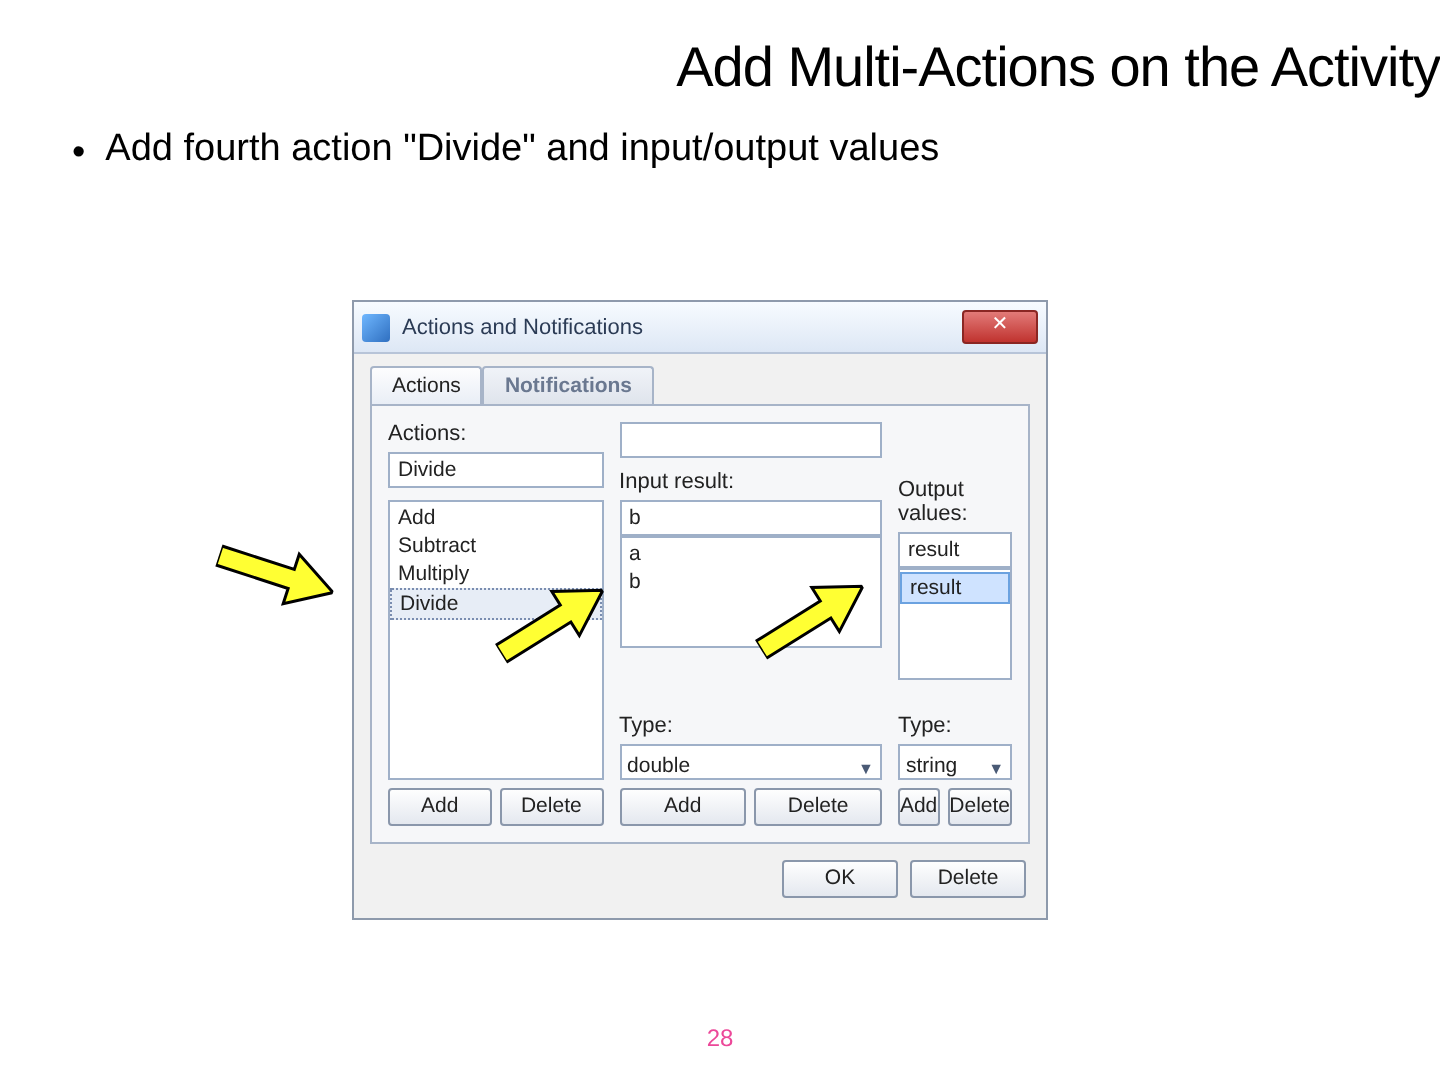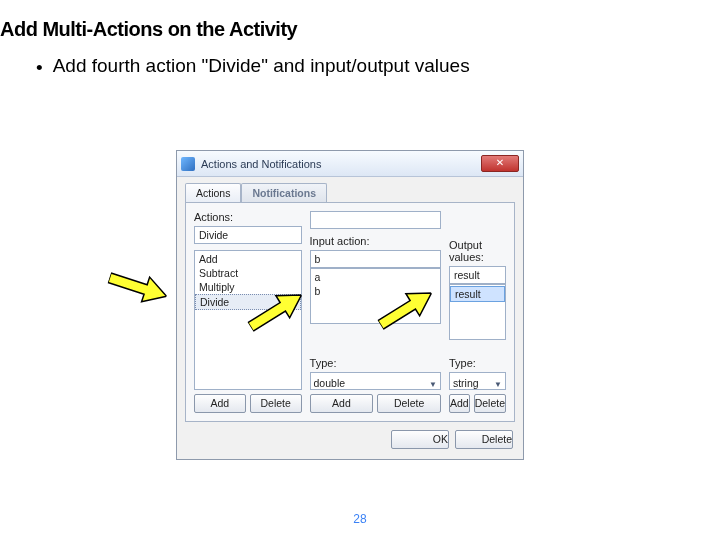--- a/index.html
+++ b/index.html
@@ -6,43 +6,43 @@
   body {
     margin: 0;
     width: 720px;
     height: 540px;
     background: #fff;
     font-family: "Segoe UI", Arial, sans-serif;
     position: relative;
     overflow: hidden;
   }
   .slide-title {
-    font-size: 20px;
-    font-weight: 700;
-    text-align: left;
+    font-size: 28px;
+    font-weight: 400;
+    text-align: right;
     margin: 18px 0 14px 0;
     letter-spacing: -0.5px;
   }
   .bullet {
     font-size: 19px;
     margin-left: 36px;
     display: flex;
     align-items: flex-start;
   }
   .bullet .dot {
     margin-right: 10px;
     margin-top: 2px;
   }
   .page-num {
     position: absolute;
     bottom: 14px;
     width: 100%;
     text-align: center;
     font-size: 12px;
-    color: #3b82f6;
+    color: #ec4899;
   }
 
   
   .shot {
     position: absolute;
     left: 148px;
     top: 150px;
     width: 376px;
     height: 310px;
     box-shadow: 0 0 0 1px #fff;
@@ -167,21 +167,21 @@
   }
   .sel-drop .caret {
     font-size: 8px; color: #4a5a75;
   }
   .okrow {
     display: flex;
     justify-content: flex-end;
     gap: 6px;
     padding: 8px 10px 0 0;
   }
-  .okrow .btn { flex: 0 0 58px; text-align: right; }
+  .okrow .btn { flex: 0 0 58px; }
 
   
   .arrow {
     position: absolute;
     width: 60px; height: 30px;
     pointer-events: none;
   }
   .arrow svg { width: 100%; height: 100%; }
 </style>
 </head>
@@ -219,21 +219,21 @@
         </div>
         <div class="btnpair">
           <div class="btn">Add</div>
           <div class="btn">Delete</div>
         </div>
       </div>
 
       <div class="col col-mid">
         <div class="textline" style="height:18px"></div>
         <div style="height:6px"></div>
-        <div class="lbl">Input action:</div>
+        <div class="lbl">Input result:</div>
         <div class="textline">b</div>
         <div class="listbox" style="height:56px;flex:0 0 56px">
           <div>a</div>
           <div>b</div>
         </div>
         <div style="flex:1"></div>
         <div class="lbl">Type:</div>
         <div class="sel-drop">
           <span>double</span>
           <span class="caret">▼</span>

